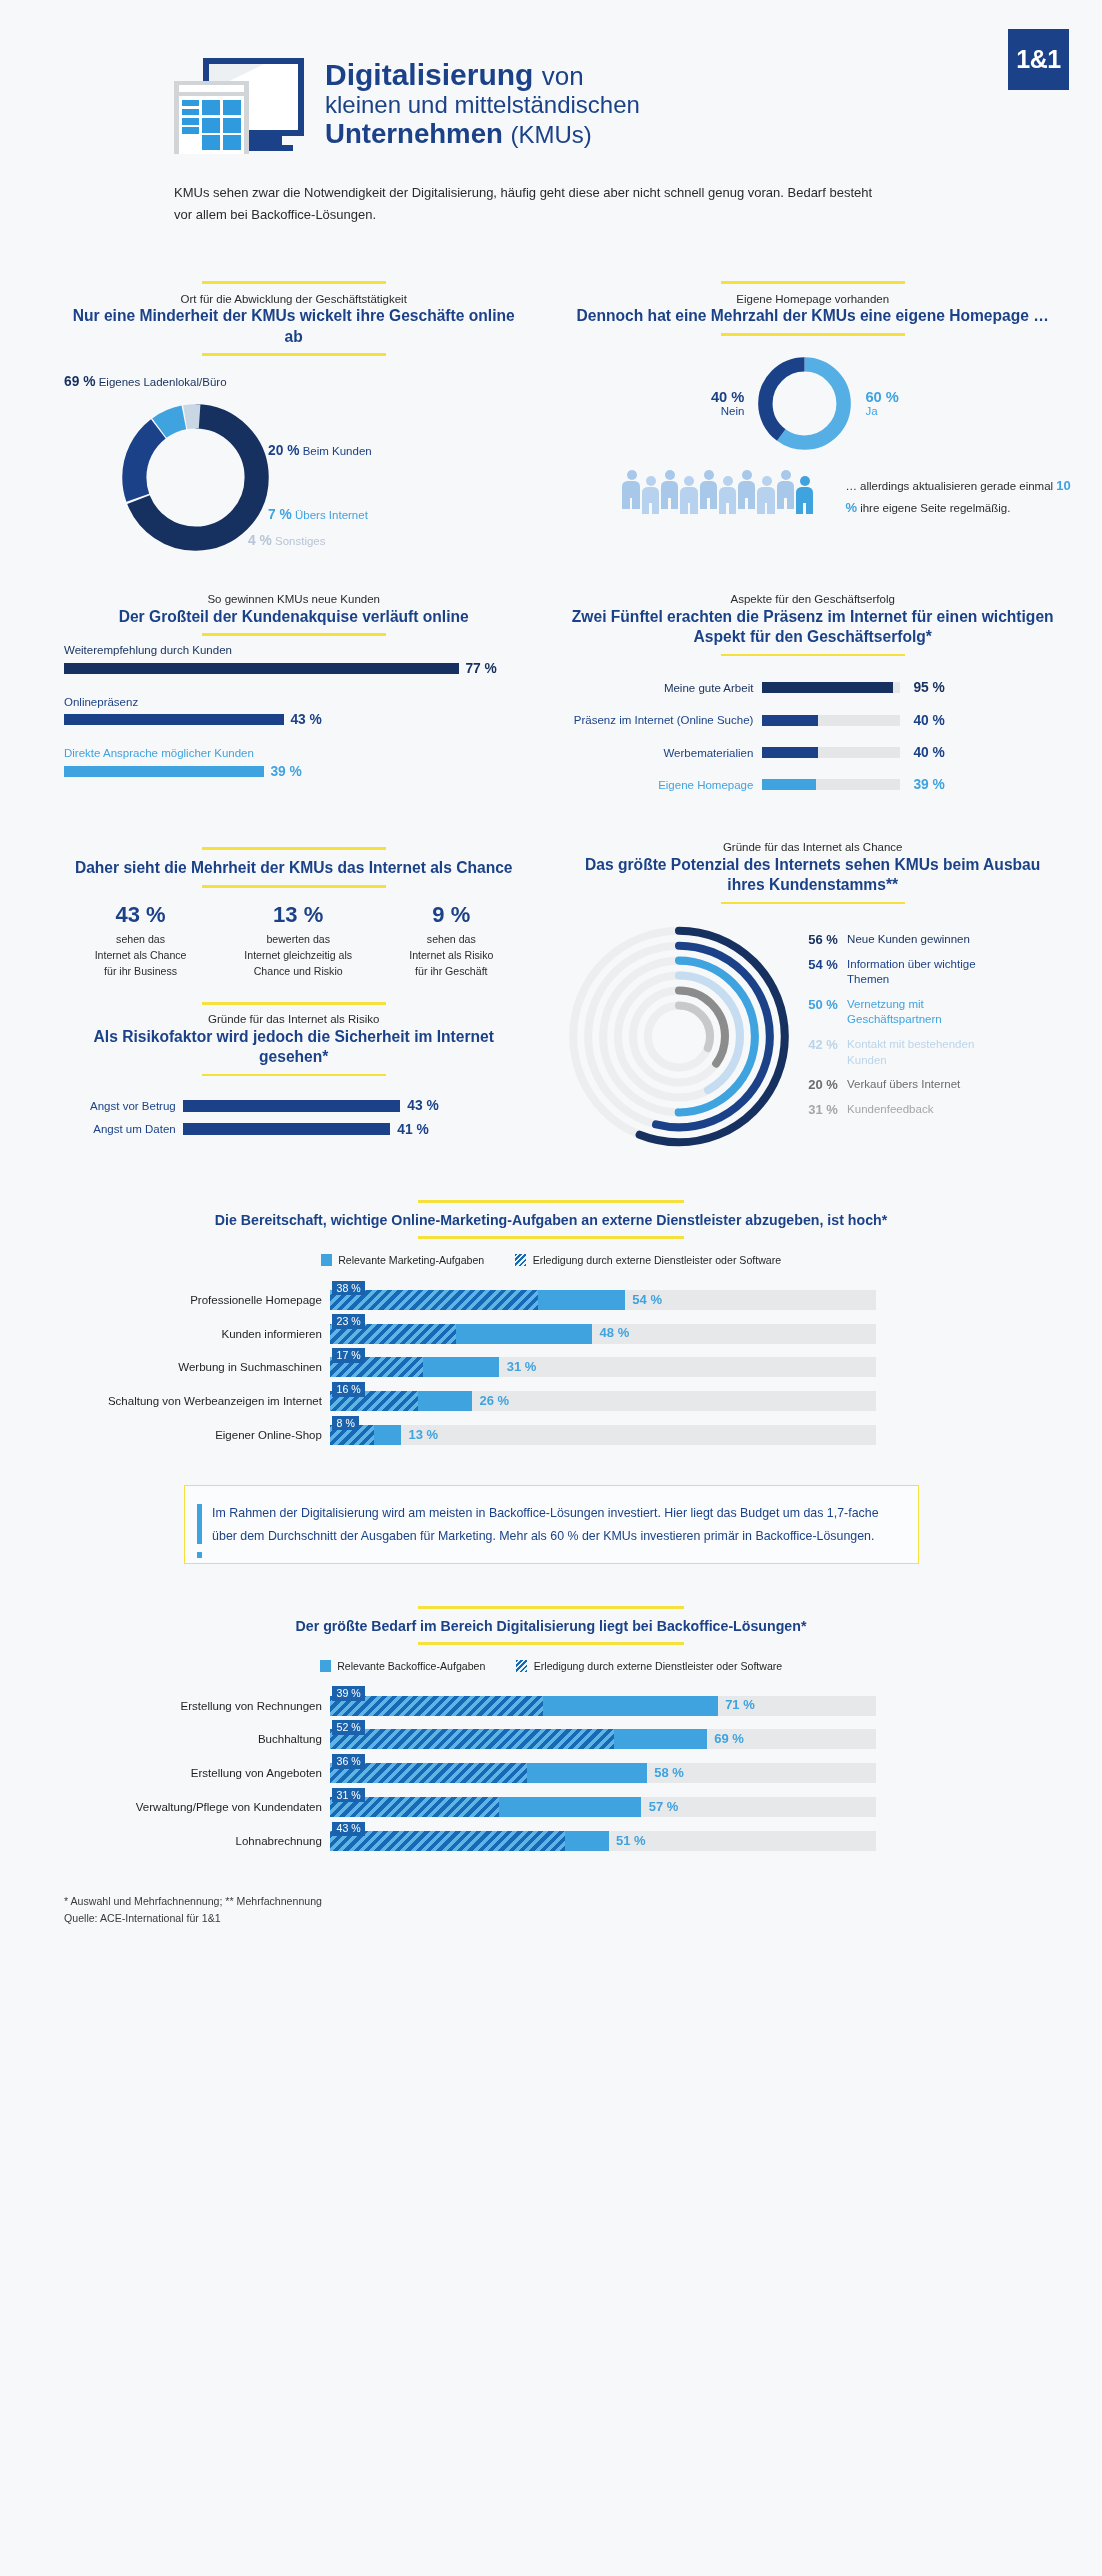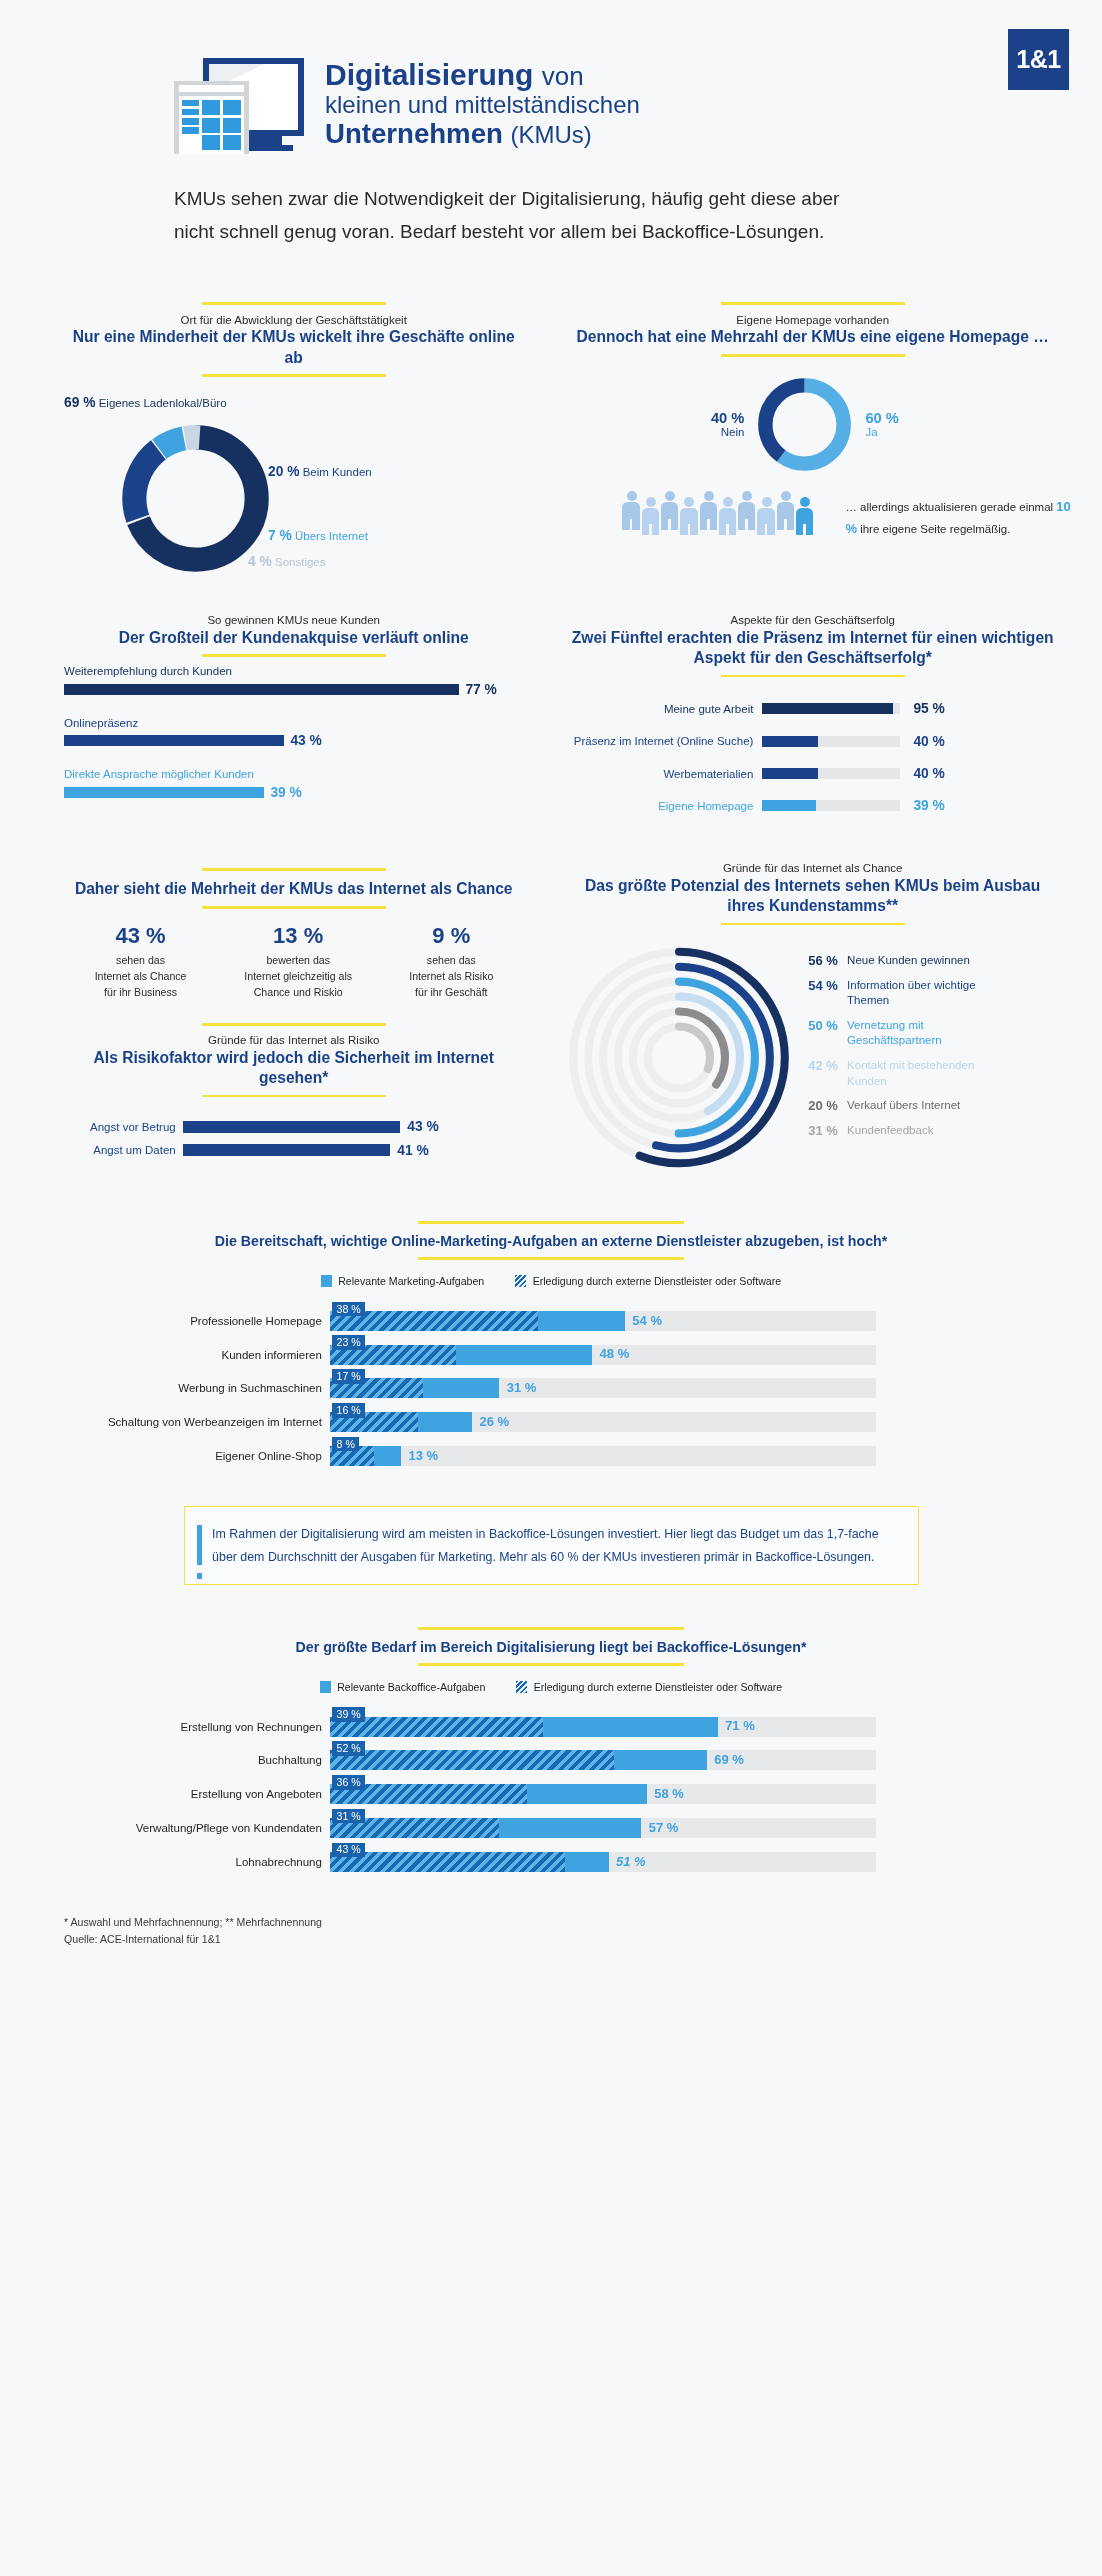--- a/index.html
+++ b/index.html
@@ -34,21 +34,21 @@
   .tab-grid { display: grid; grid-template-columns: 1fr 1fr; grid-template-rows: 1fr 1fr 1fr; gap: 2.8px; flex: 1; }
   .tab-grid i { background: #2f9ade; }
 
   .title-block { padding-top: 5.5px; }
   .t1 { font-size: 30px; font-weight: bold; color: #1b4289; line-height: 1.08; }
   .t1 .light { font-weight: normal; font-size: 26px; }
   .t2 { font-size: 24px; font-weight: normal; color: #1b4289; line-height: 1.18; }
   .t3 { font-size: 27.6px; font-weight: bold; color: #1b4289; line-height: 1.1; }
   .t3 .light { font-weight: normal; font-size: 24px; }
 
-  .intro { width: 707px; margin: 27.6px 0 0 174px; font-size: 19px; line-height: 1.75; color: #2b2b2b; }
+  .intro { width: 707px; margin: 27.6px 0 0 174px; font-size: 13px; line-height: 1.75; color: #2b2b2b; }
 
   
   .row { display: flex; }
   .col { width: 551px; }
   .pad-l { padding-left: 64px; padding-right: 27.6px; }
   .pad-r { padding-left: 18.4px; padding-right: 46px; }
 
   .kicker { font-size: 11.5px; color: #2b2b2b; text-align: center; margin-bottom: 1.8px; }
   .headline { font-size: 15.6px; font-weight: bold; color: #1b4289; text-align: center; line-height: 1.3; }
   .rule { width: 184px; height: 2.8px; background: #f5e03c; margin: 6.4px auto; }
@@ -573,21 +573,21 @@
         <div class="hb-tag">31 %</div>
         <div class="hb-val" style="left:calc(57% + 7.3px);">57 %</div>
       </div>
     </div>
     <div class="hb-row">
       <div class="hb-label">Lohnabrechnung</div>
       <div class="hb-track">
         <div class="hb-total" style="width:51%;"></div>
           <div class="hb-hatch" style="width:43%;"></div>
         <div class="hb-tag">43 %</div>
-        <div class="hb-val" style="left:calc(51% + 7.3px);font-style:italic;">51 %</div>
+        <div class="hb-val" style="left:calc(51% + 7.3px);">51 %</div>
       </div>
     </div>
   </div>
 
   <div class="footer">
     <div>* Auswahl und Mehrfachnennung; ** Mehrfachnennung</div>
     <div>Quelle: ACE-International für 1&amp;1</div>
   </div>
 
 </div>

